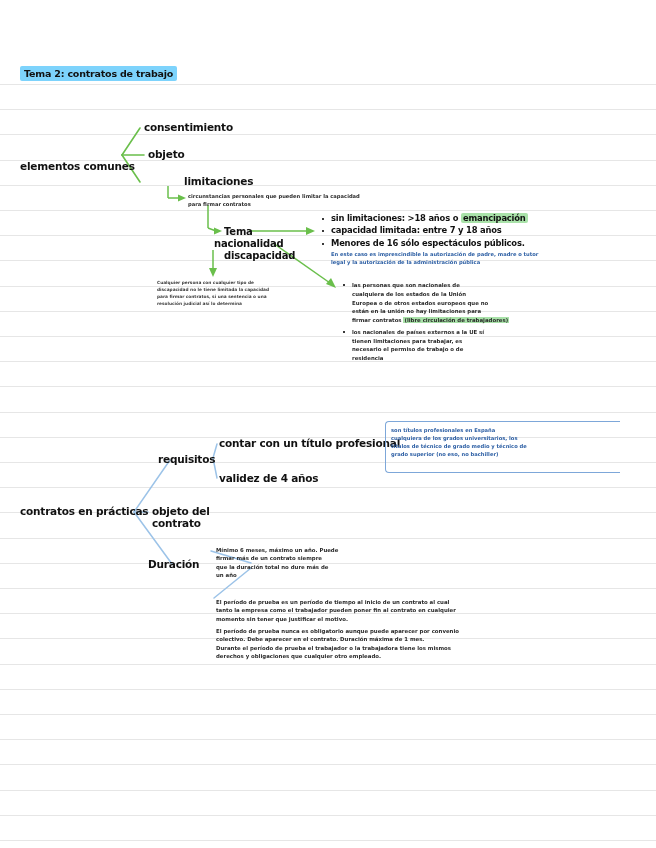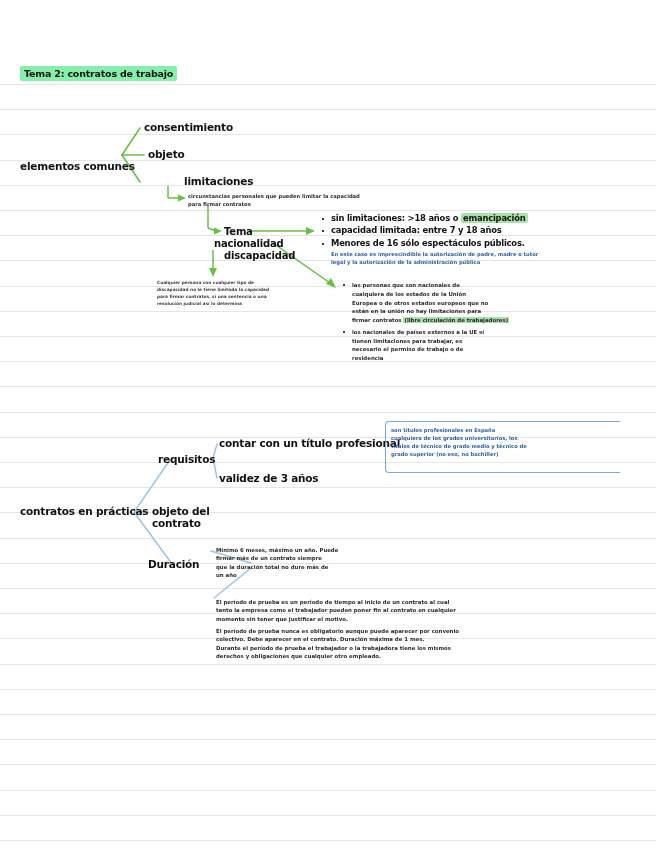--- a/index.html
+++ b/index.html
@@ -32,21 +32,21 @@
     white-space:nowrap;
     line-height:1.15;
   }
   .n13{font-size:10.5px;}
   .n12{font-size:10px;}
 
   .title{
     position:absolute;
     left:20px;top:66px;
     font-size:9.5px;font-weight:bold;color:#111;
-    background:#86efac;
+    background:#7dd3fc;
     padding:2px 4px 2px 4px;
     border-radius:2px;
     letter-spacing:-0.2px;
   }
 
   
   .para{
     position:absolute;
     font-size:5.2px;
     font-weight:bold;
@@ -259,21 +259,21 @@
 
 <div class="node n13" style="left:158px;top:453px;">requisitos</div>
 
 <div class="node n13" style="left:152px;top:505px;white-space:pre;">objeto del
 contrato</div>
 
 <div class="node n13" style="left:148px;top:558px;">Duración</div>
 
 <div class="node n13" style="left:219px;top:437px;">contar con un título profesional</div>
 
-<div class="node n13" style="left:219px;top:472px;">validez de 3 años</div>
+<div class="node n13" style="left:219px;top:472px;">validez de 4 años</div>
 
 <div class="bluebox" style="left:385px;top:421px;width:235px;height:52px;padding:4px 5px 0 5px;">
   <div class="para blue" style="white-space:pre;">son títulos profesionales en España
 cualquiera de los grados universitarios, los
 títulos de técnico de grado medio y técnico de
 grado superior (no eso, no bachiller)</div>
 </div>
 
 <div class="para" style="left:216px;top:546px;white-space:pre;font-size:5.4px;">Mínimo 6 meses, máximo un año. Puede
 firmar más de un contrato siempre

